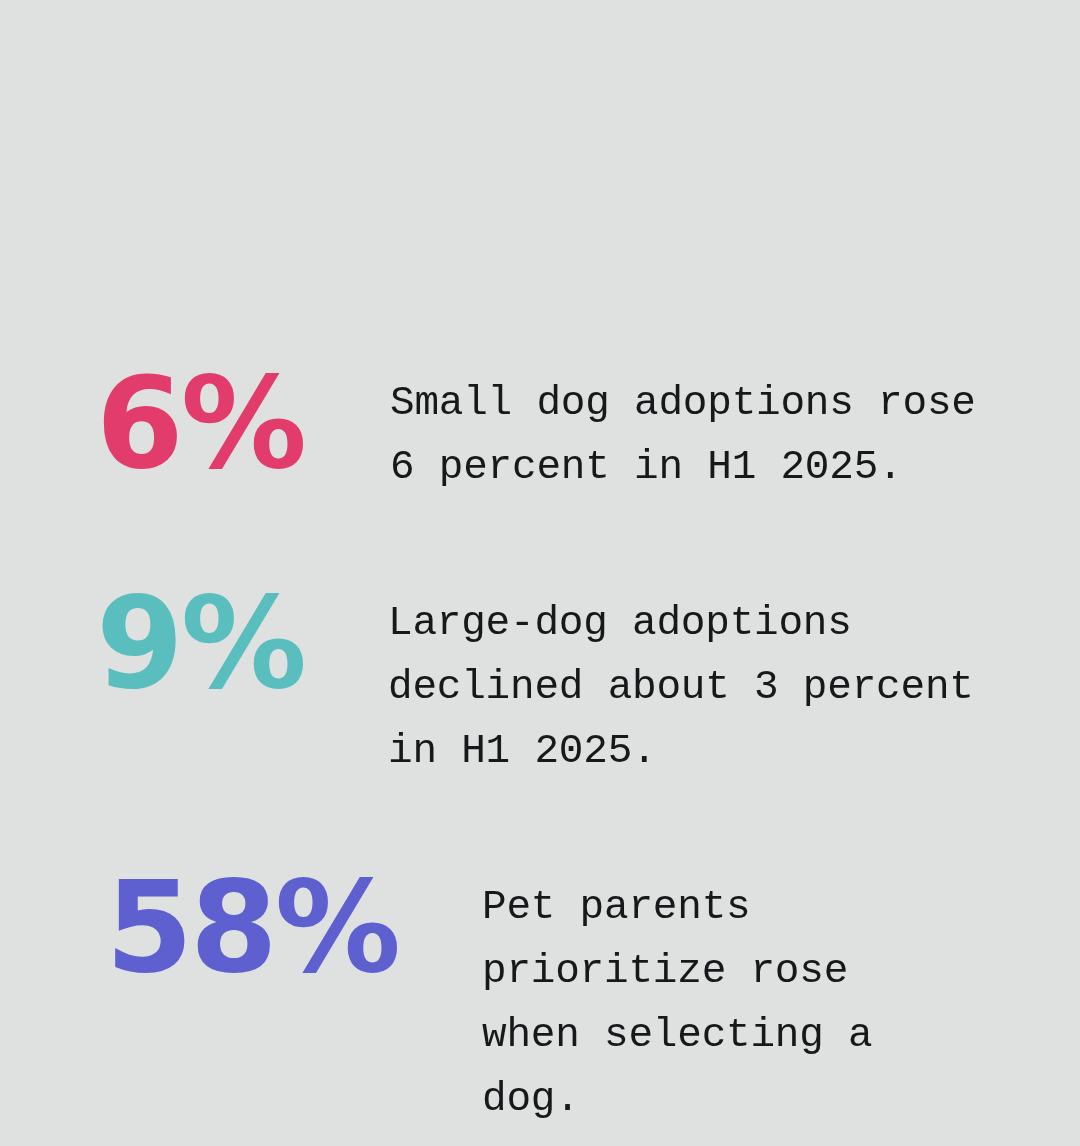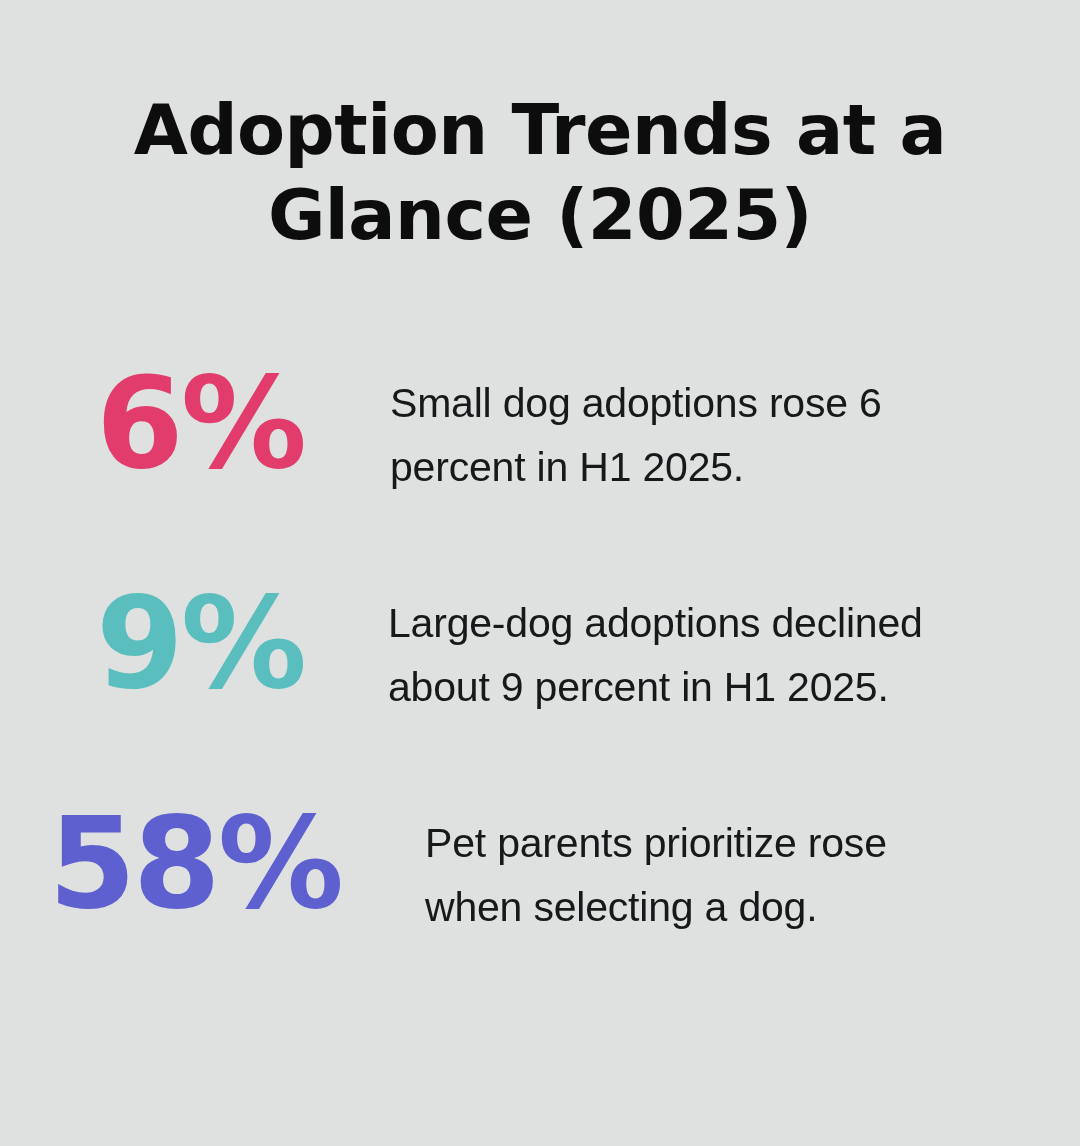--- a/index.html
+++ b/index.html
@@ -54,72 +54,68 @@
 
   .stat-row {
     position: relative;
     display: flex;
     align-items: flex-start;
     box-sizing: border-box;
   }
 
   .stat-row.row-0 { padding-left: 78px;  margin-bottom: 92px; }
   .stat-row.row-1 { padding-left: 78px;  margin-bottom: 92px; }
-  .stat-row.row-2 {  margin-bottom: 0; margin-left: 21px;    }
+  .stat-row.row-2 { padding-left: 78px;  margin-bottom: 0;    }
 
   .stat-value {
     flex: 0 0 auto;
     font-family: "DejaVu Sans", sans-serif;
     font-weight: 700;
     font-size: 126px;
     line-height: 1.02;
     letter-spacing: -3px;
     text-align: right;
     margin-top: -12px;
     white-space: nowrap;
   }
 
   .row-0 .stat-value { width: 226px; color: #e13c6b; }
   .row-1 .stat-value { width: 226px; color: #5bbebe; }
   .row-2 .stat-value { width: 320px; color: #5d60ce; }
 
   .stat-desc {
     flex: 0 0 auto;
-    font-family: Liberation Sans, sans-serif;
+    font-family: Liberation Mono, monospace;
     font-weight: 400;
     font-size: 41px;
     line-height: 1.56;
     color: #17181a;
     letter-spacing: -0.2px;
   }
 
   .row-0 .stat-desc { width: 602px; margin-left: 86px; }
   .row-1 .stat-desc { width: 602px; margin-left: 84px; }
   .row-2 .stat-desc { width: 462px; margin-left: 84px; }
 </style>
 </head>
 <body>
 
 <div id="infographic">
 
-  <div class="title-block">
-    <span class="title-text">Adoption Trends at a
-Glance (2025)</span>
-  </div>
 
   <div class="stats">
 
     <div class="stat-row row-0">
       <div class="stat-value">6%</div>
       <div class="stat-desc">Small dog adoptions rose 6 percent in H1 2025.</div>
     </div>
 
     <div class="stat-row row-1">
       <div class="stat-value">9%</div>
-      <div class="stat-desc">Large-dog adoptions declined about 9 percent in H1 2025.</div>
+      <div class="stat-desc">Large-dog adoptions declined about 3 percent in H1 2025.</div>
     </div>
 
     <div class="stat-row row-2">
       <div class="stat-value">58%</div>
       <div class="stat-desc">Pet parents prioritize rose when selecting a dog.</div>
     </div>
 
   </div>
 
 </div>

